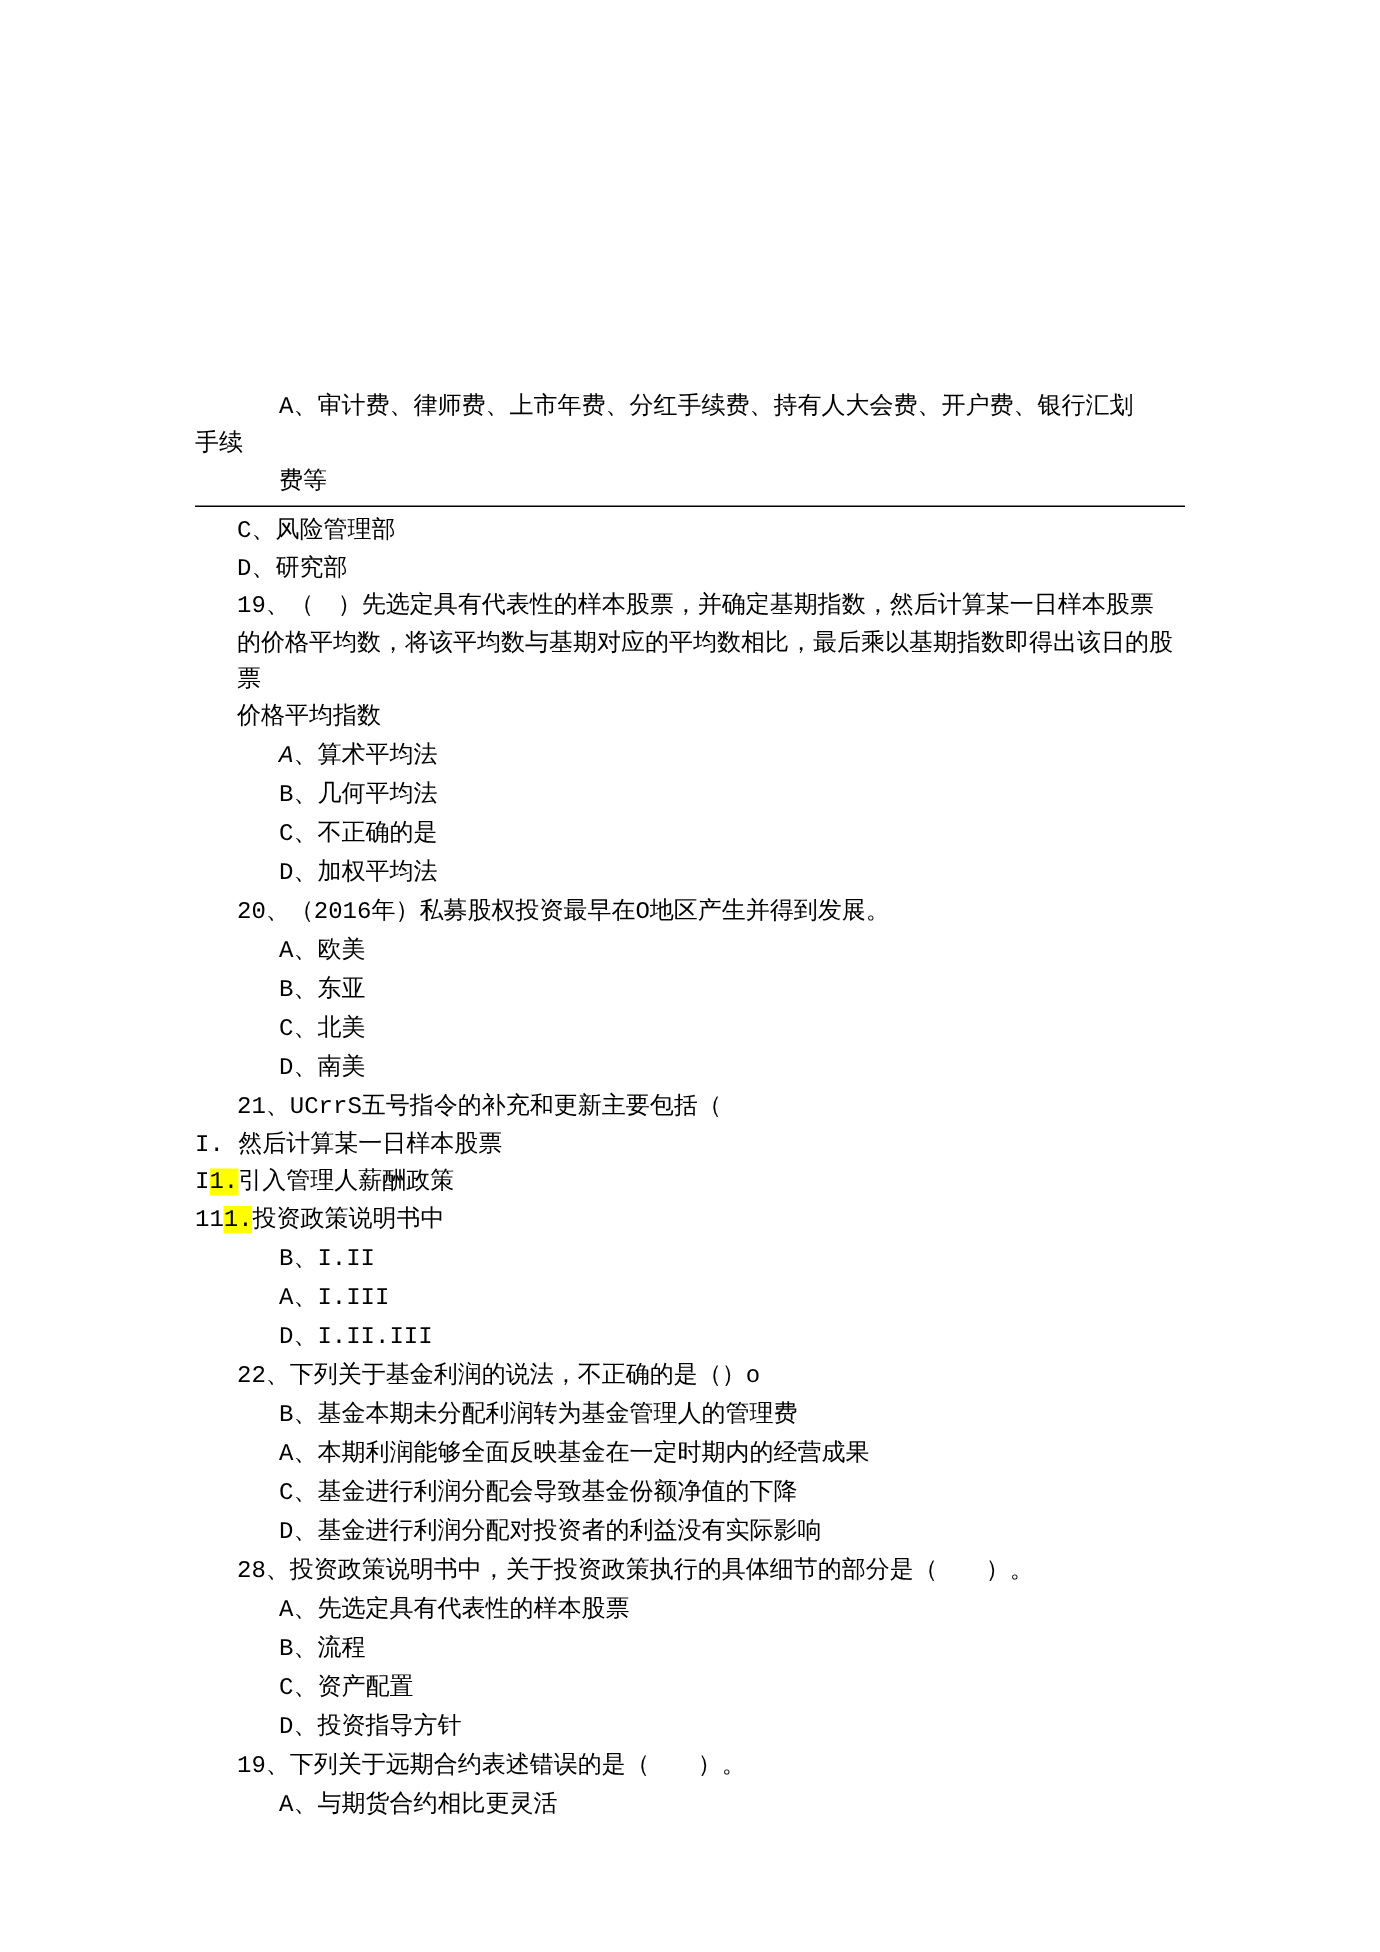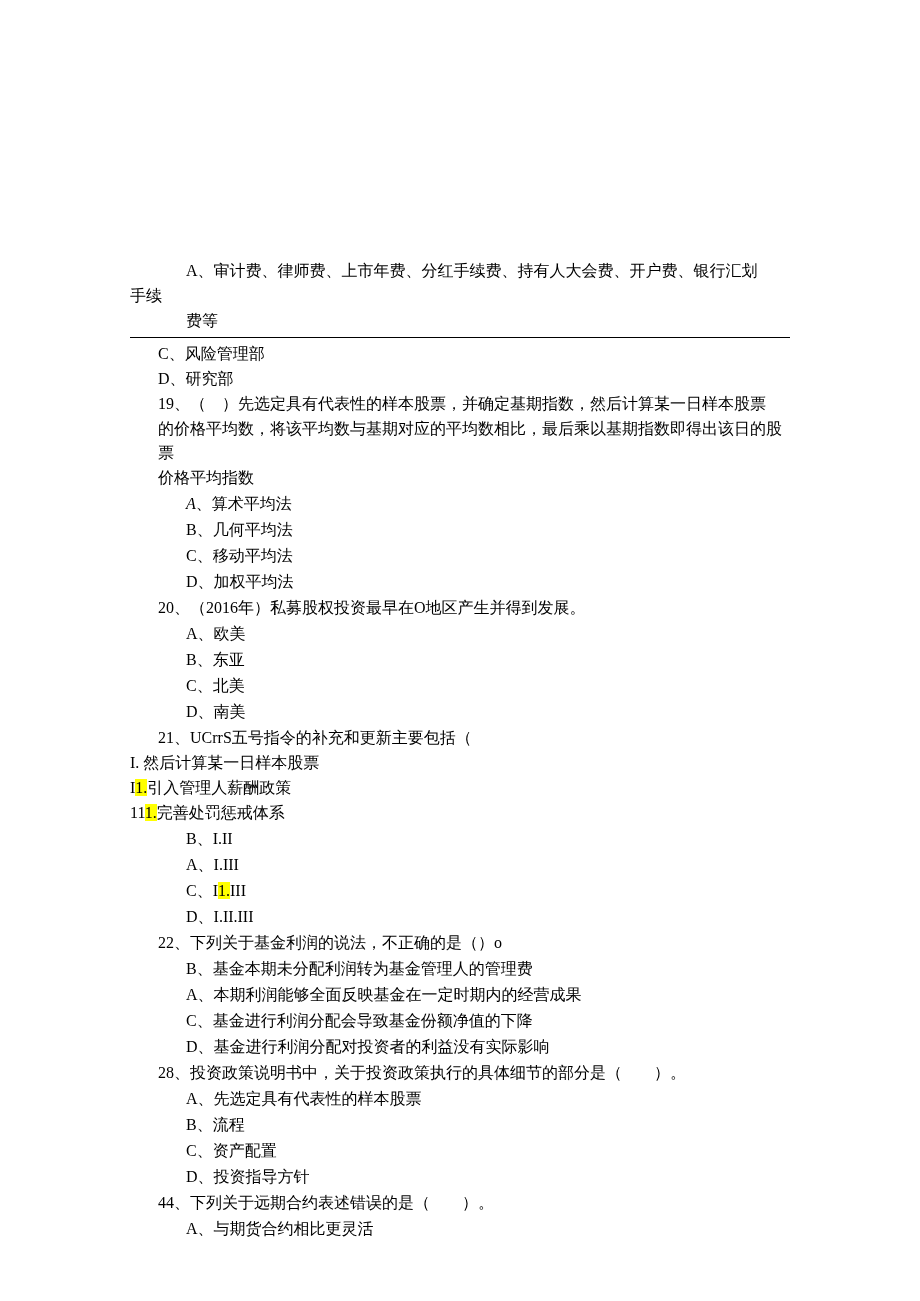--- a/index.html
+++ b/index.html
@@ -22,21 +22,21 @@
       margin: 4px 0;
     }
     .highlight {
       background-color: #ffff00;
     }
     .italic { font-style: italic; }
     .line { margin: 1px 0; }
     .option { margin: 2px 0; padding-left: 56px; }
     .question-stem { padding-left: 0; margin-left: 28px; }
     .sub-stem { padding-left: 0; }
-    .block { margin-bottom: 0; }
+    .block { margin-bottom: 0; font-family: Liberation Mono, monospace; }
   </style>
 </head>
 <body>
 
 <div class="block">
   <div class="line indent-2">A、审计费、律师费、上市年费、分红手续费、持有人大会费、开户费、银行汇划</div>
   <div class="line indent-q">手续</div>
   <div class="line indent-2">费等</div>
 </div>
 
@@ -46,55 +46,54 @@
   <div class="line indent-1">C、风险管理部</div>
   <div class="line indent-1">D、研究部</div>
 </div>
 
 <div class="block">
   <div class="line question-stem">19、（　）先选定具有代表性的样本股票，并确定基期指数，然后计算某一日样本股票</div>
   <div class="line question-stem">的价格平均数，将该平均数与基期对应的平均数相比，最后乘以基期指数即得出该日的股票</div>
   <div class="line question-stem">价格平均指数</div>
   <div class="option"><span class="italic">A</span><span>、算术平均法</span></div>
   <div class="option">B、几何平均法</div>
-  <div class="option">C、移动平均法</div>
+  <div class="option">C、不正确的是</div>
   <div class="option">D、加权平均法</div>
 </div>
 
 <div class="block">
   <div class="line question-stem">20、（2016年）私募股权投资最早在O地区产生并得到发展。</div>
   <div class="option">A、欧美</div>
   <div class="option">B、东亚</div>
   <div class="option">C、北美</div>
   <div class="option">D、南美</div>
 </div>
 
 <div class="block">
   <div class="line question-stem">21、UCrrS五号指令的补充和更新主要包括（</div>
   <div class="line sub-stem">I. 然后计算某一日样本股票</div>
   <div class="line sub-stem"><span>I</span><span class="highlight">1.</span><span>引入管理人薪酬政策</span></div>
-  <div class="line sub-stem"><span>11</span><span class="highlight">1.</span><span>完善处罚惩戒体系</span></div>
+  <div class="line sub-stem"><span>11</span><span class="highlight">1.</span><span>投资政策说明书中</span></div>
   <div class="option">B、I.II</div>
   <div class="option">A、I.III</div>
-  <div class="option"><span>C、I</span><span class="highlight">1.</span><span>III</span></div>
   <div class="option">D、I.II.III</div>
 </div>
 
 <div class="block">
   <div class="line question-stem">22、下列关于基金利润的说法，不正确的是（）o</div>
   <div class="option">B、基金本期未分配利润转为基金管理人的管理费</div>
   <div class="option">A、本期利润能够全面反映基金在一定时期内的经营成果</div>
   <div class="option">C、基金进行利润分配会导致基金份额净值的下降</div>
   <div class="option">D、基金进行利润分配对投资者的利益没有实际影响</div>
 </div>
 
 <div class="block">
   <div class="line question-stem">28、投资政策说明书中，关于投资政策执行的具体细节的部分是（　　）。</div>
   <div class="option">A、先选定具有代表性的样本股票</div>
   <div class="option">B、流程</div>
   <div class="option">C、资产配置</div>
   <div class="option">D、投资指导方针</div>
 </div>
 
 <div class="block">
-  <div class="line question-stem">44、下列关于远期合约表述错误的是（　　）。</div>
+  <div class="line question-stem">19、下列关于远期合约表述错误的是（　　）。</div>
   <div class="option">A、与期货合约相比更灵活</div>
 </div>
 
 </body></html>

